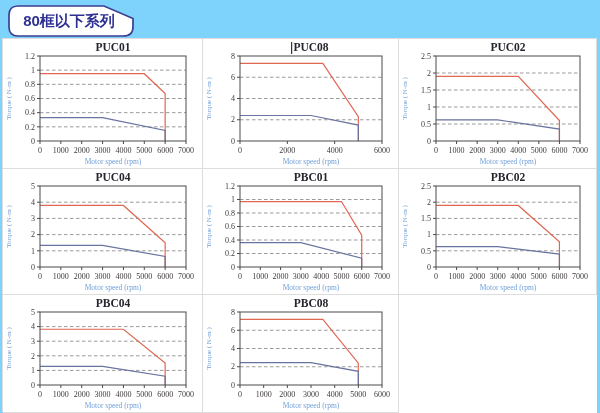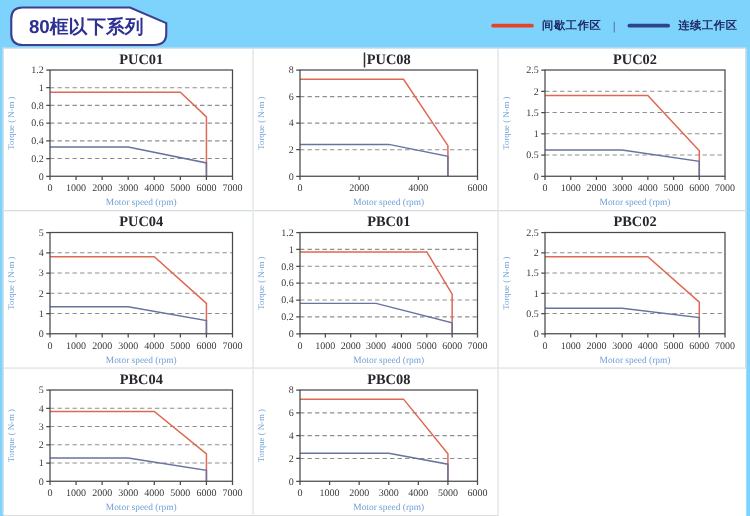--- a/index.html
+++ b/index.html
@@ -26,27 +26,20 @@
 </style>
 </head>
 <body>
 
 <div id="app">
   <div id="header">
     <svg id="badge" width="128" height="34">
       <path d="M11 2 H97 L126 14.5 V23 Q126 32 116 32 H11 Q2 32 2 23 V11 Q2 2 11 2 Z" fill="#ffffff" stroke="#3c3f91" stroke-width="1.7"></path>
       <text x="62" y="22" text-anchor="middle" font-family="Liberation Sans, sans-serif" font-size="15" font-weight="bold" fill="#2e3192">80框以下系列</text>
     </svg>
-    <div id="legend">
-      <span class="swatch red"></span>
-      <span class="lbl">间歇工作区</span>
-      <span class="sep">|</span>
-      <span class="swatch blue"></span>
-      <span class="lbl">连续工作区</span>
-    </div>
   </div>
   <div id="grid">
       <div class="cell">
         <svg width="199" height="129">
           <text x="110" y="12" text-anchor="middle" fill="#26262e" font-family="Liberation Serif, serif" font-size="11.5" font-weight="bold">PUC01</text>
           <line x1="37" x2="183" y1="87.83333333333333" y2="87.83333333333333" stroke="#8f8f8f" stroke-width="0.9" stroke-dasharray="3.5 2.5"></line>
           <line x1="37" x2="183" y1="73.66666666666666" y2="73.66666666666666" stroke="#8f8f8f" stroke-width="0.9" stroke-dasharray="3.5 2.5"></line>
           <line x1="37" x2="183" y1="59.5" y2="59.5" stroke="#8f8f8f" stroke-width="0.9" stroke-dasharray="3.5 2.5"></line>
           <line x1="37" x2="183" y1="45.33333333333333" y2="45.33333333333333" stroke="#8f8f8f" stroke-width="0.9" stroke-dasharray="3.5 2.5"></line>
           <line x1="37" x2="183" y1="31.166666666666664" y2="31.166666666666664" stroke="#8f8f8f" stroke-width="0.9" stroke-dasharray="3.5 2.5"></line>

